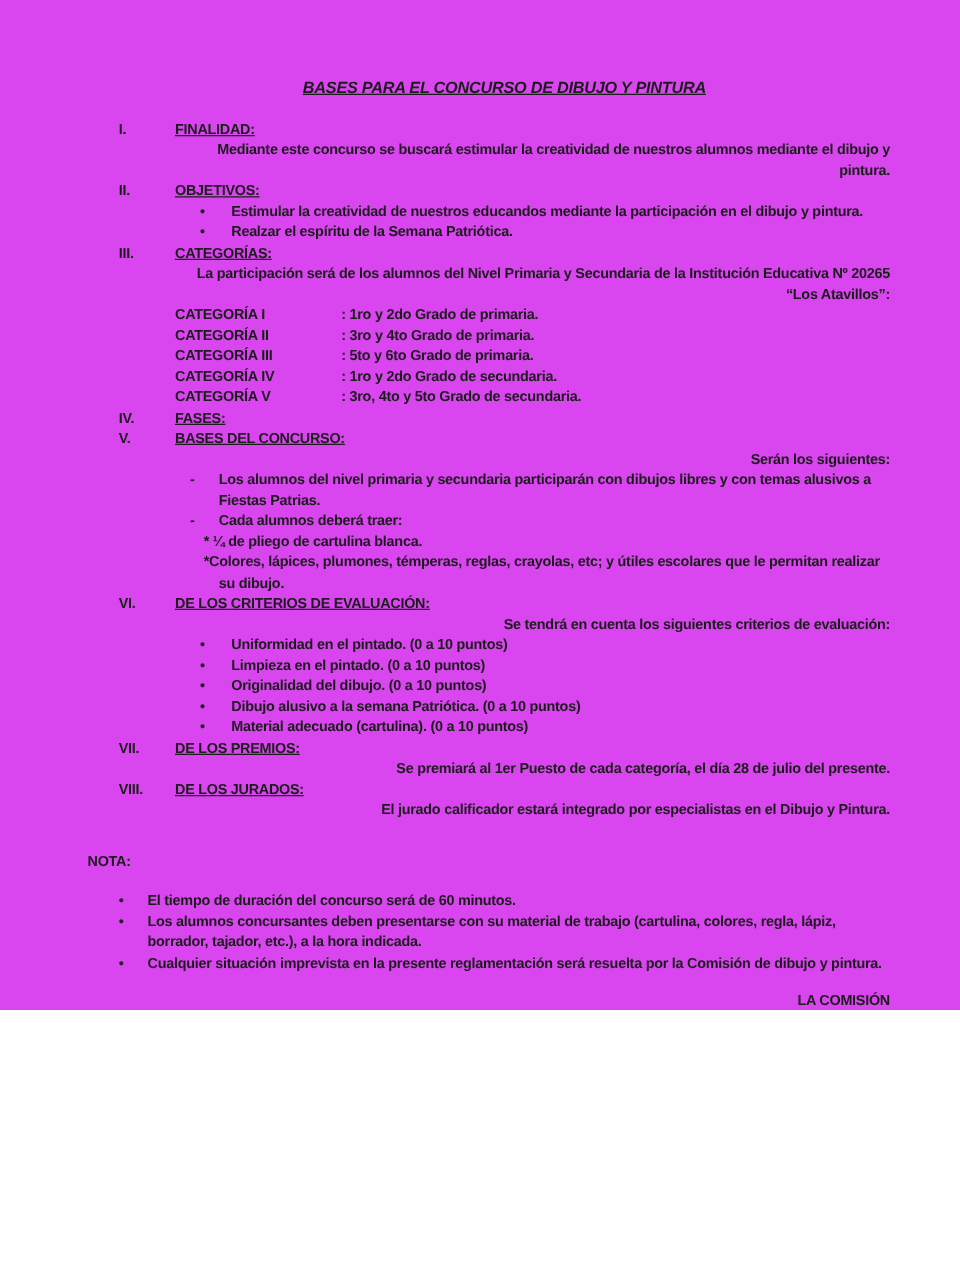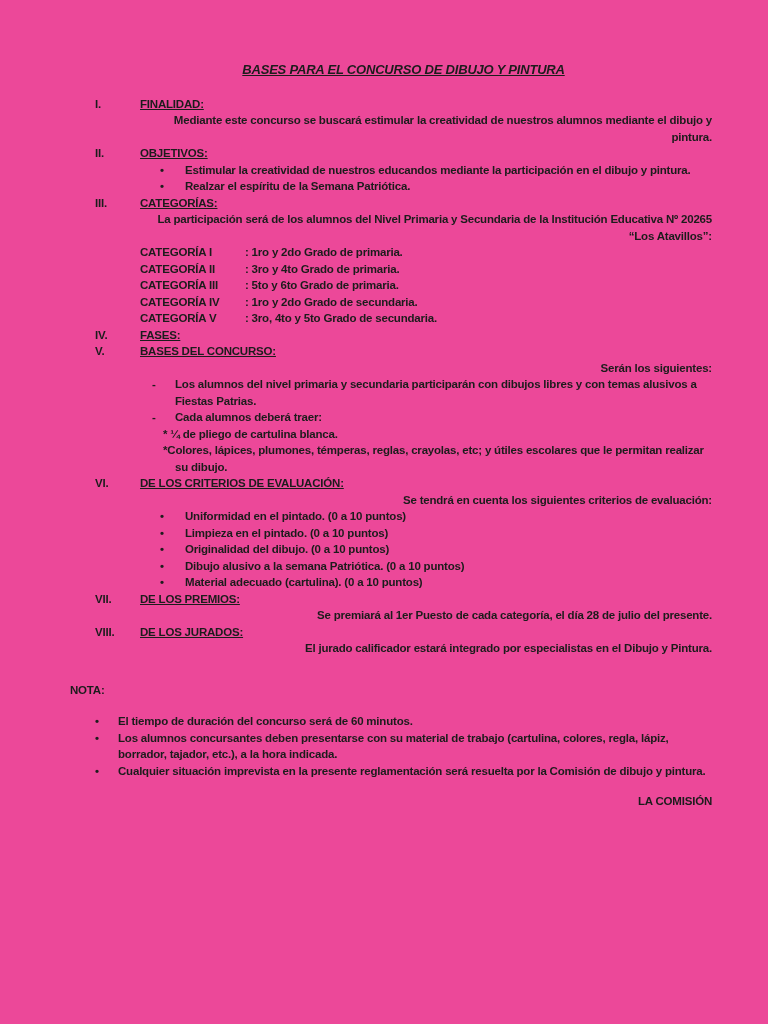--- a/index.html
+++ b/index.html
@@ -1,20 +1,20 @@
 <!DOCTYPE html>
 <html><head>
 <meta charset="utf-8">
 <style>
   html, body { margin: 0; padding: 0; background: #ffffff; }
   .page {
     position: relative;
     width: 768px;
-    height: 1024px;
-    background: #ec4899;
+    height: 808px;
+    background: #d946ef;
     box-sizing: border-box;
     padding: 62px 56px 0 95px;
     font-family: "Liberation Sans", sans-serif;
     font-weight: 700;
     font-size: 11.5px;
     line-height: 16.5px;
     letter-spacing: -0.2px;
     color: #1c1c1c;
     overflow: hidden;
   }
@@ -30,21 +30,21 @@
   .numeral { width: 45px; flex: none; }
   .content { flex: 1; min-width: 0; }
   .heading { text-decoration: underline; }
   .content p { margin: 0; text-align: right; }
   ul.bullets { list-style: none; margin: 0; padding: 0; }
   ul.bullets > li { position: relative; padding-left: 45px; }
   ul.bullets > li::before { content: "\2022"; position: absolute; left: 20px; }
   .dash-item { position: relative; padding-left: 35px; }
   .dash-item::before { content: "-"; position: absolute; left: 12px; }
   .sub-item { padding-left: 35px; text-indent: -12px; }
-  .cat-row { display: flex; }
+  .cat-row { display: flex; gap: 28px; }
   .cat-label { width: 105px; flex: none; }
   .cat-value { flex: 1; }
   .nota { margin-left: -25px; margin-top: 25px; }
   .nota-heading { margin: 0; }
   ul.nota-bullets { list-style: none; margin: 15px 0 0 0; padding: 0; }
   ul.nota-bullets > li { position: relative; padding-left: 48px; }
   ul.nota-bullets > li::before { content: "\2022"; position: absolute; left: 25px; }
   .signature { text-align: right; margin-top: 14px; }
 </style>
 </head>

